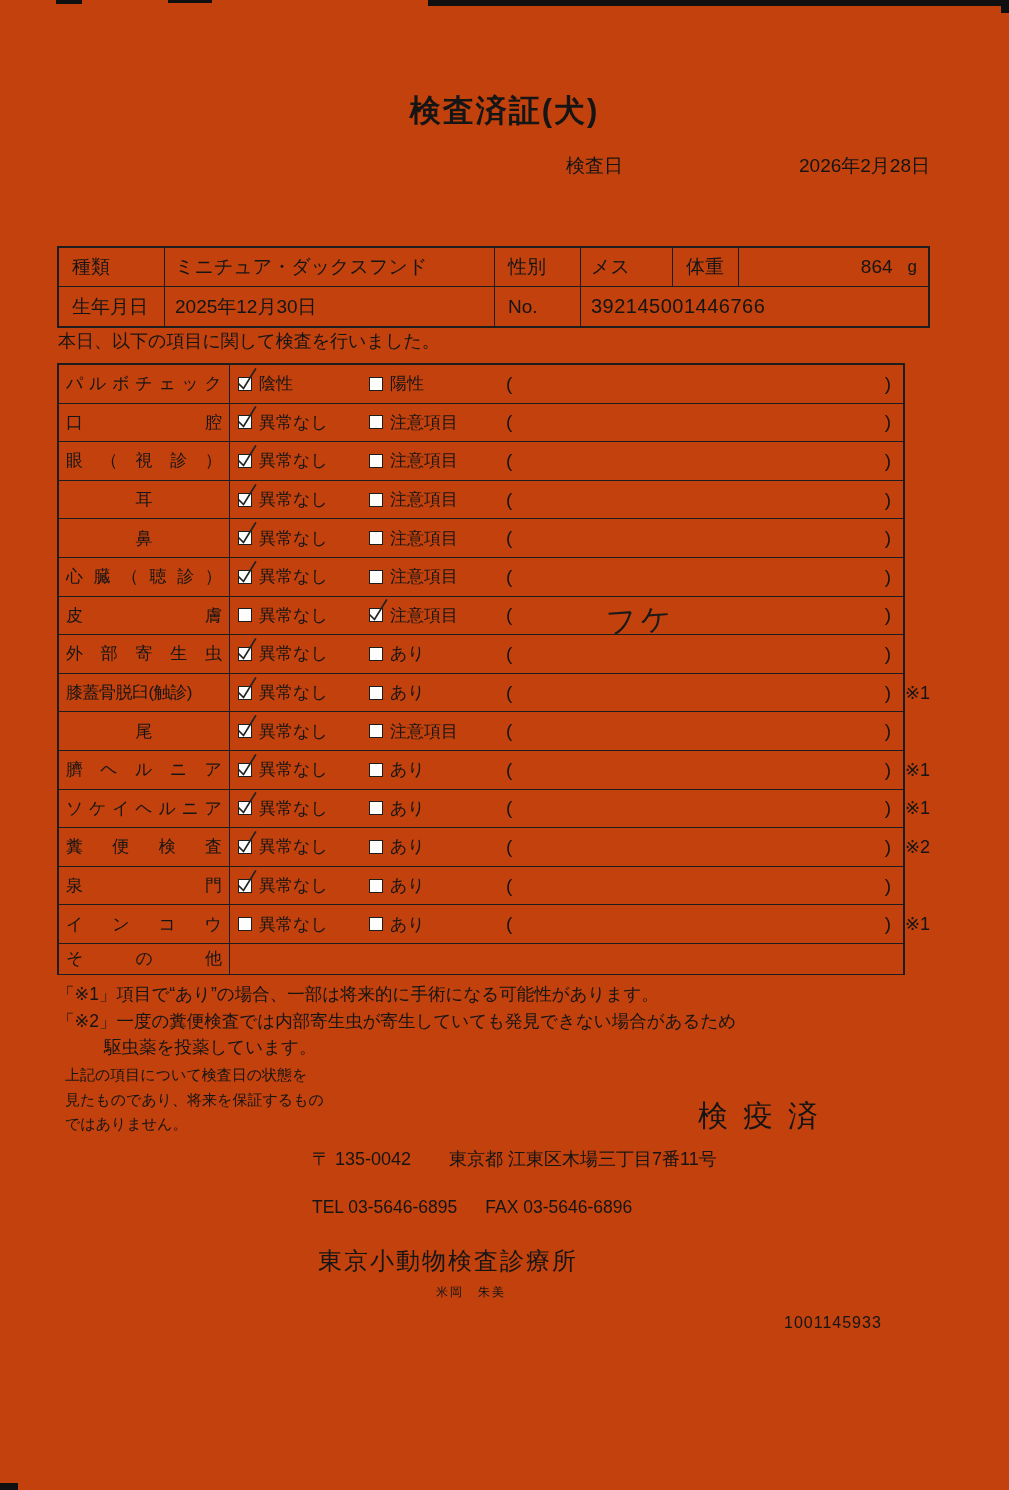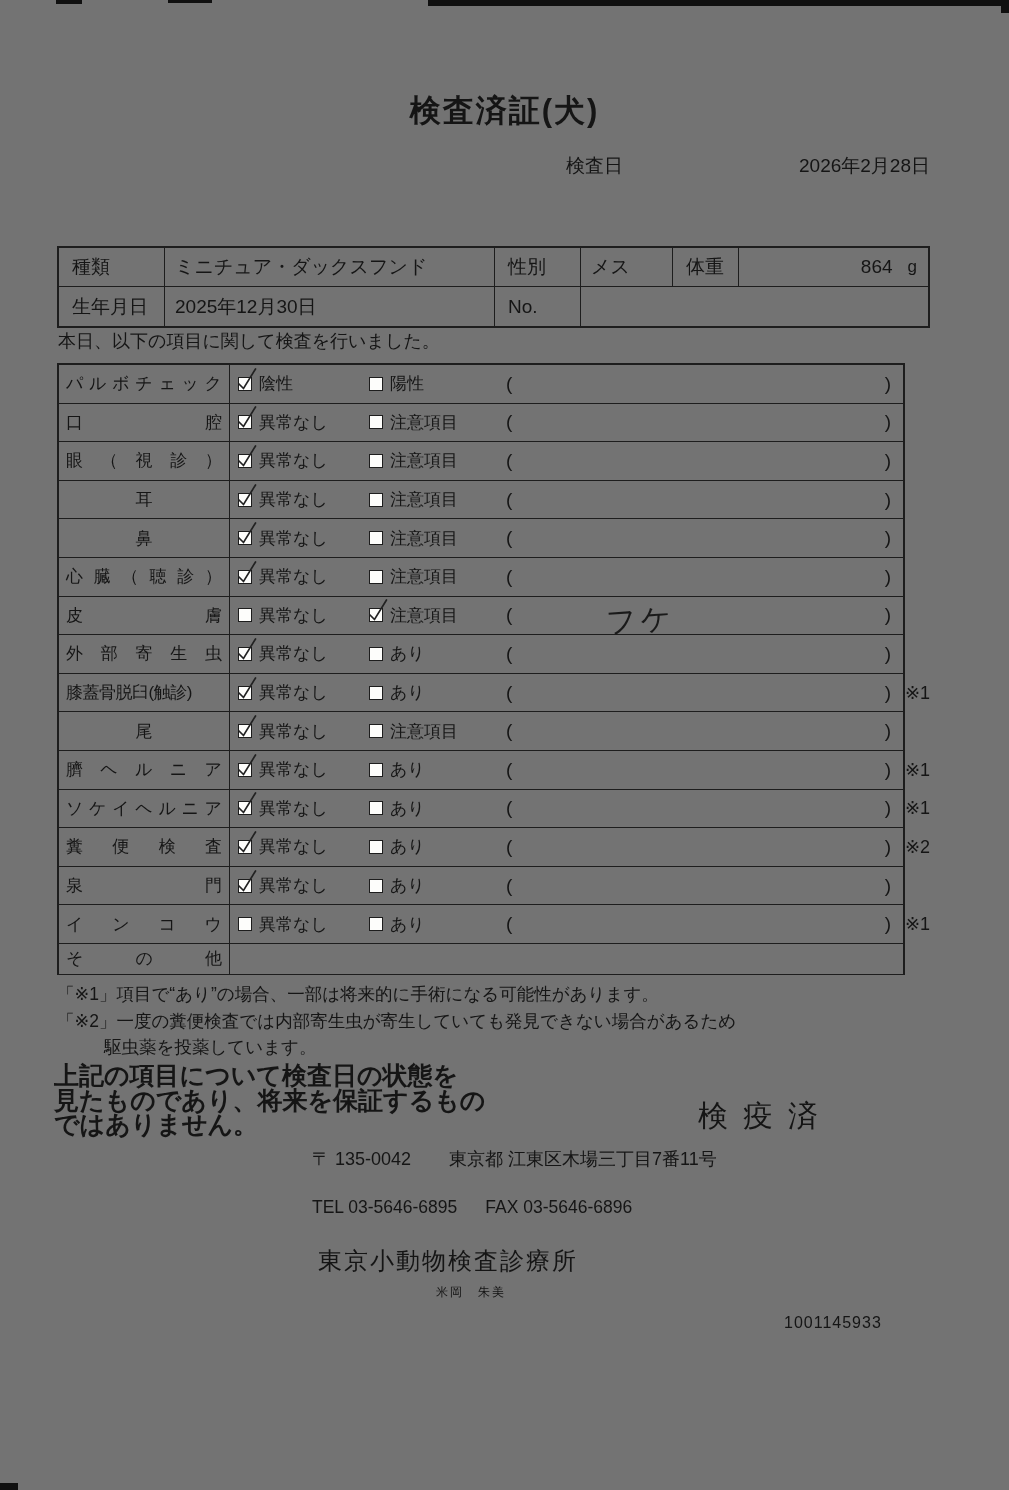--- a/index.html
+++ b/index.html
@@ -4,21 +4,21 @@
 <style>
   * { margin:0; padding:0; box-sizing:border-box; }
   html,body { width:1009px; height:1490px; }
   body {
     background:#e9e9e9;
     font-family:"Liberation Sans","DejaVu Sans",sans-serif;
     color:#151515;
   }
   .page {
     position:relative; width:1009px; height:1490px;
-    background:#737373; overflow:hidden;
+    background:#c2410c; overflow:hidden;
   }
   .artifact { position:absolute; background:#101010; }
   .a1 { top:0; left:428px; width:581px; height:6px; }
   .a2 { top:0; left:56px; width:26px; height:4px; }
   .a3 { top:0; left:168px; width:44px; height:3px; }
   .a4 { top:1483px; left:0; width:18px; height:7px; }
   .a5 { top:0; right:0; width:8px; height:13px; }
 
   .title {
     position:absolute; top:90px; left:0; width:100%;
@@ -83,21 +83,21 @@
   .note {
     position:absolute; left:100px; top:-4px;
     font-size:30px; transform:rotate(-4deg); letter-spacing:4px; color:#1a1a1a;
   }
   .mark { position:absolute; right:-44px; top:50%; transform:translateY(-50%); font-size:18px; width:42px; }
 
   
   .footnotes { position:absolute; top:981px; left:57px; font-size:17.5px; line-height:26.5px; }
   .fn-indent { padding-left:47px; }
 
-  .disclaimer { position:absolute; top:1063px; left:54px; font-size:25px; font-weight:700; line-height:24.5px; }
+  .disclaimer { position:absolute; top:1063px; left:65px; font-size:15px; font-weight:400; line-height:24.5px; }
   .stamp { position:absolute; top:1096px; left:698px; font-size:30px; letter-spacing:15px; font-weight:500; }
 
   .addr-line { position:absolute; top:1147px; left:312px; display:flex; gap:38px; font-size:18px; }
   .tel-line { position:absolute; top:1197px; left:312px; display:flex; gap:28px; font-size:17.5px; }
   .clinic { position:absolute; top:1245px; left:318px; font-size:24px; font-weight:500; letter-spacing:2px; }
   .person { position:absolute; top:1284px; left:436px; font-size:12px; letter-spacing:2px; }
   .serial { position:absolute; top:1314px; left:784px; font-size:16px; letter-spacing:1px; }
 </style>
 </head>
 <body>
@@ -127,20 +127,21 @@
       <div class="lbl w-c5">体重</div>
       <div class="val w-weight">
         <span>864</span>
         <span class="unit">g</span>
       </div>
     </div>
     <div class="tb-row">
       <div class="lbl w-c1">生年月日</div>
       <div class="val w-c2">2025年12月30日</div>
       <div class="lbl w-c3">No.</div>
+      <div class="val no-v">392145001446766</div>
     </div>
   </div>
 
   <div class="intro">本日、以下の項目に関して検査を行いました。</div>
 
   <div class="checklist" id="checklist-rows">
       <div class="row">
       <div class="cell item">
         <span class="item-label justify">パルボチェック</span>
       </div>

